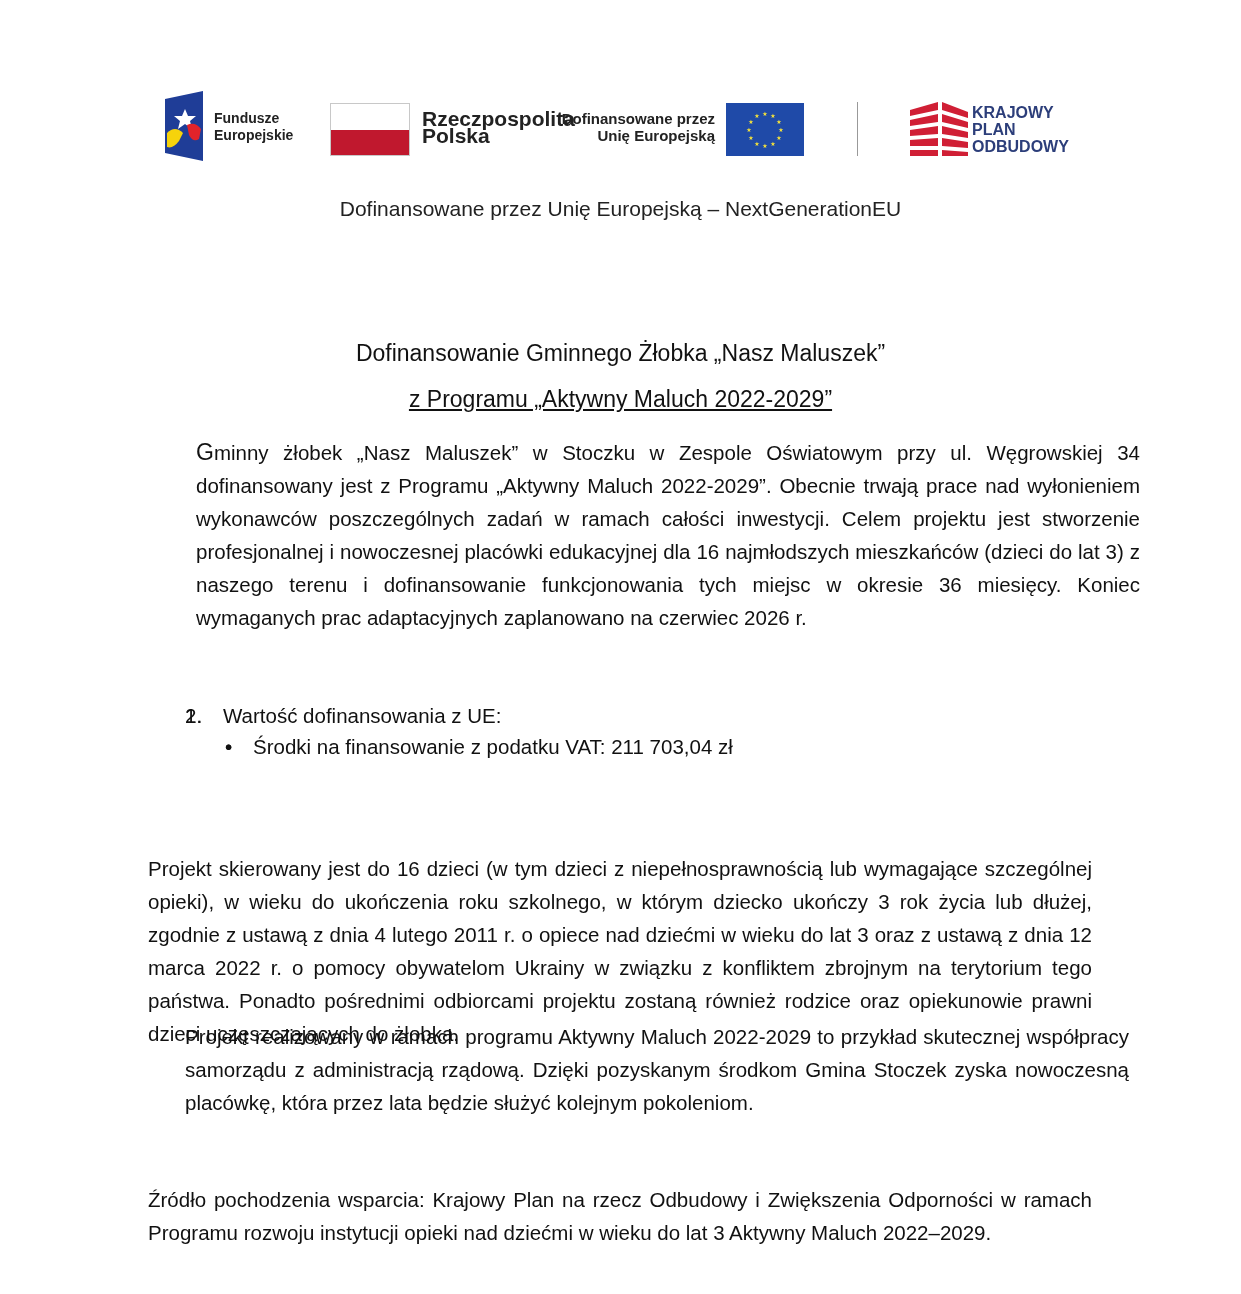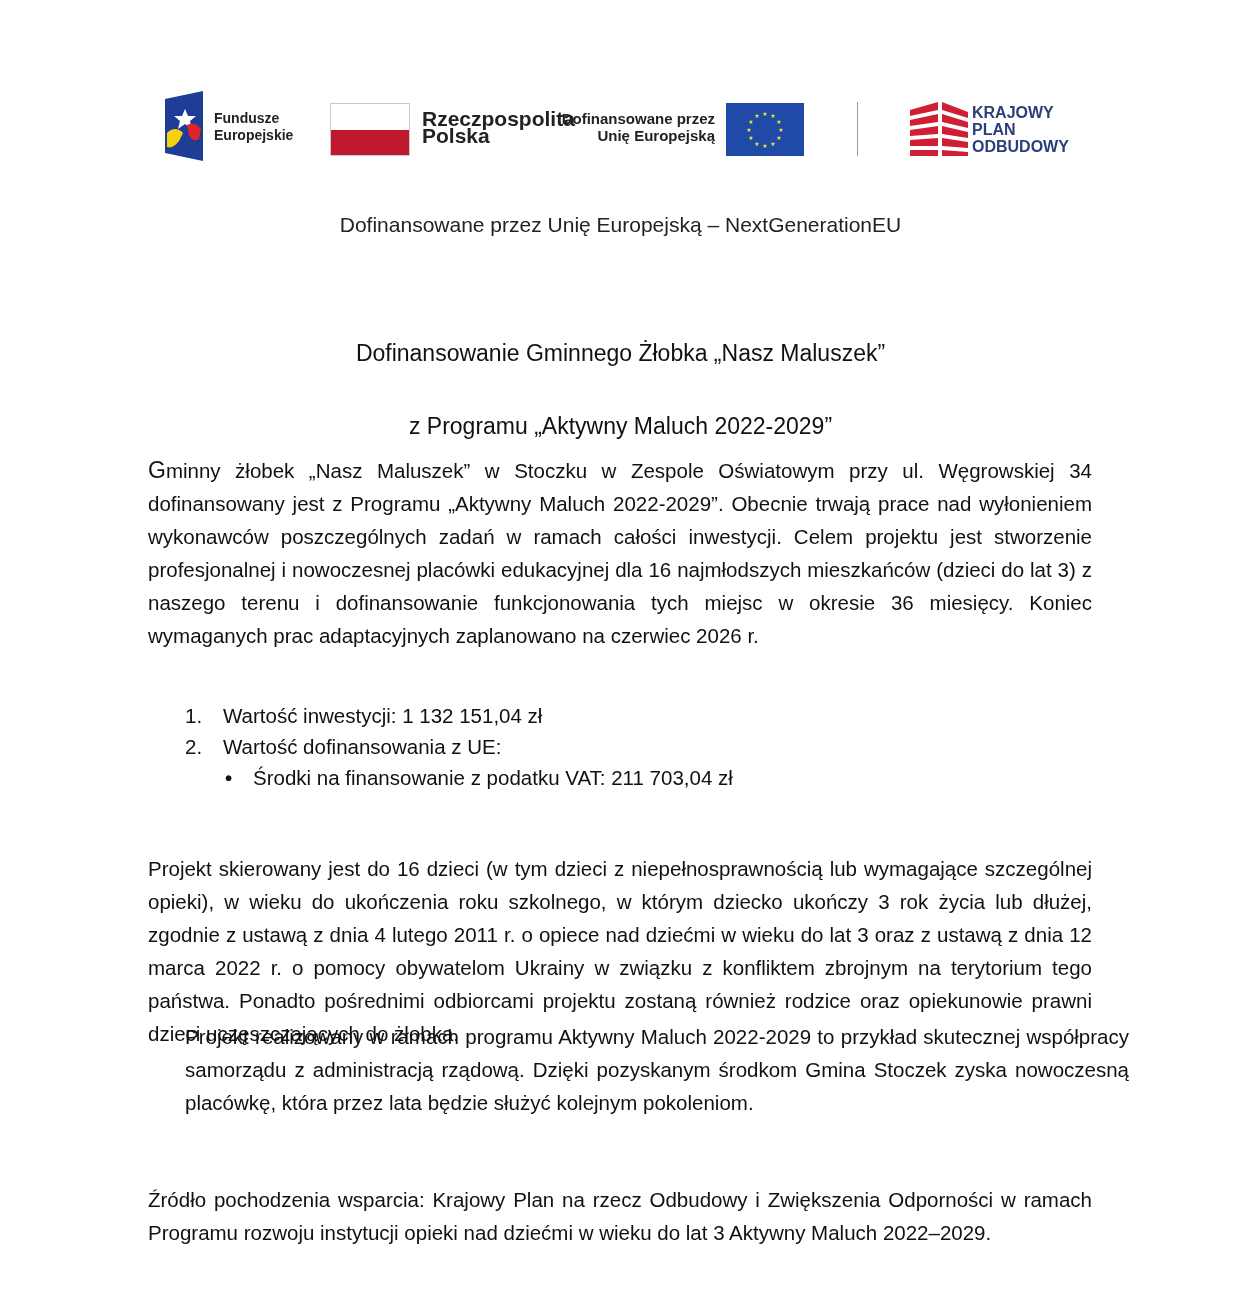--- a/index.html
+++ b/index.html
@@ -14,29 +14,29 @@
   .flag-pl .w { height: 50%; background: #fff; }
   .flag-pl .r { height: 50%; background: #c0182e; }
   .rp-text { left: 262px; top: 22px; font-size: 21px; font-weight: bold; line-height: 17px; color: #222; }
   .eu-text { left: 395px; top: 22px; font-size: 15px; font-weight: bold; line-height: 17px; color: #222; text-align: right; width: 160px; }
   .eu-flag { left: 566px; top: 15px; width: 78px; height: 53px; background: #1f4aa8; }
   .sep { left: 697px; top: 14px; width: 1px; height: 54px; background: #999; }
   .kpo-mark { left: 750px; top: 12px; width: 60px; height: 58px; }
   .kpo-text { left: 812px; top: 16px; font-size: 16px; font-weight: bold; line-height: 17px; color: #2c3e7a; }
 
   .ngeu { position: absolute; top: 197px; left: 0; width: 1241px; text-align: center;
-          font-size: 21px; color: #222; margin-top: 16px; }
+          font-size: 21px; color: #222; }
 
   .title { position: absolute; left: 0; width: 1241px; text-align: center; font-size: 23px; color: #111; }
   .t1 { top: 340px; }
-  .t2 { top: 413px; }
+  .t2 { top: 386px; text-decoration: underline; }
 
   .para { position: absolute; left: 148px; width: 944px; font-size: 20.5px; line-height: 33px;
           text-align: justify; color: #111; }
-  .p1 { top: 454px; }
+  .p1 { top: 436px; margin-left: 48px; }
   .p1 .cap { font-size: 23px; }
 
   .list { position: absolute; left: 185px; top: 700px; font-size: 20.5px; line-height: 31px; color: #111; }
   .list .li { position: relative; padding-left: 38px; }
   .list .li .num { position: absolute; left: 0; }
   .list .sub { position: relative; padding-left: 68px; }
   .list .sub .bullet { position: absolute; left: 40px; top: 0; }
 
   .p2 { top: 852px; }
   .p3 { top: 1020px; margin-left: 37px; }
@@ -114,21 +114,20 @@
 <div class="ngeu">Dofinansowane przez Unię Europejską – NextGenerationEU</div>
 
 <div class="title t1">Dofinansowanie Gminnego Żłobka „Nasz Maluszek”</div>
 <div class="title t2">z Programu „Aktywny Maluch 2022-2029”</div>
 
 <div class="para p1"><span class="cap">G</span><span>minny żłobek „Nasz Maluszek” w Stoczku w Zespole Oświatowym przy ul. Węgrowskiej 34 dofinansowany jest z Programu „Aktywny Maluch 2022-2029”. Obecnie trwają prace nad wyłonieniem wykonawców poszczególnych zadań w ramach całości inwestycji. Celem projektu jest stworzenie profesjonalnej i nowoczesnej placówki edukacyjnej dla 16 najmłodszych mieszkańców (dzieci do lat 3) z naszego terenu i dofinansowanie funkcjonowania tych miejsc w okresie 36 miesięcy. Koniec wymaganych prac adaptacyjnych zaplanowano na czerwiec 2026 r.</span></div>
 
 <div class="list">
   <div class="li">
     <span class="num">1.</span>
-    <span>Wartość inwestycji: 1 132 151,04 zł</span>
   </div>
   <div class="li">
     <span class="num">2.</span>
     <span>Wartość dofinansowania z UE:</span>
   </div>
   <div class="sub">
     <span class="bullet">•</span>
   </div>
   <div class="sub">
     <span class="bullet">•</span>

